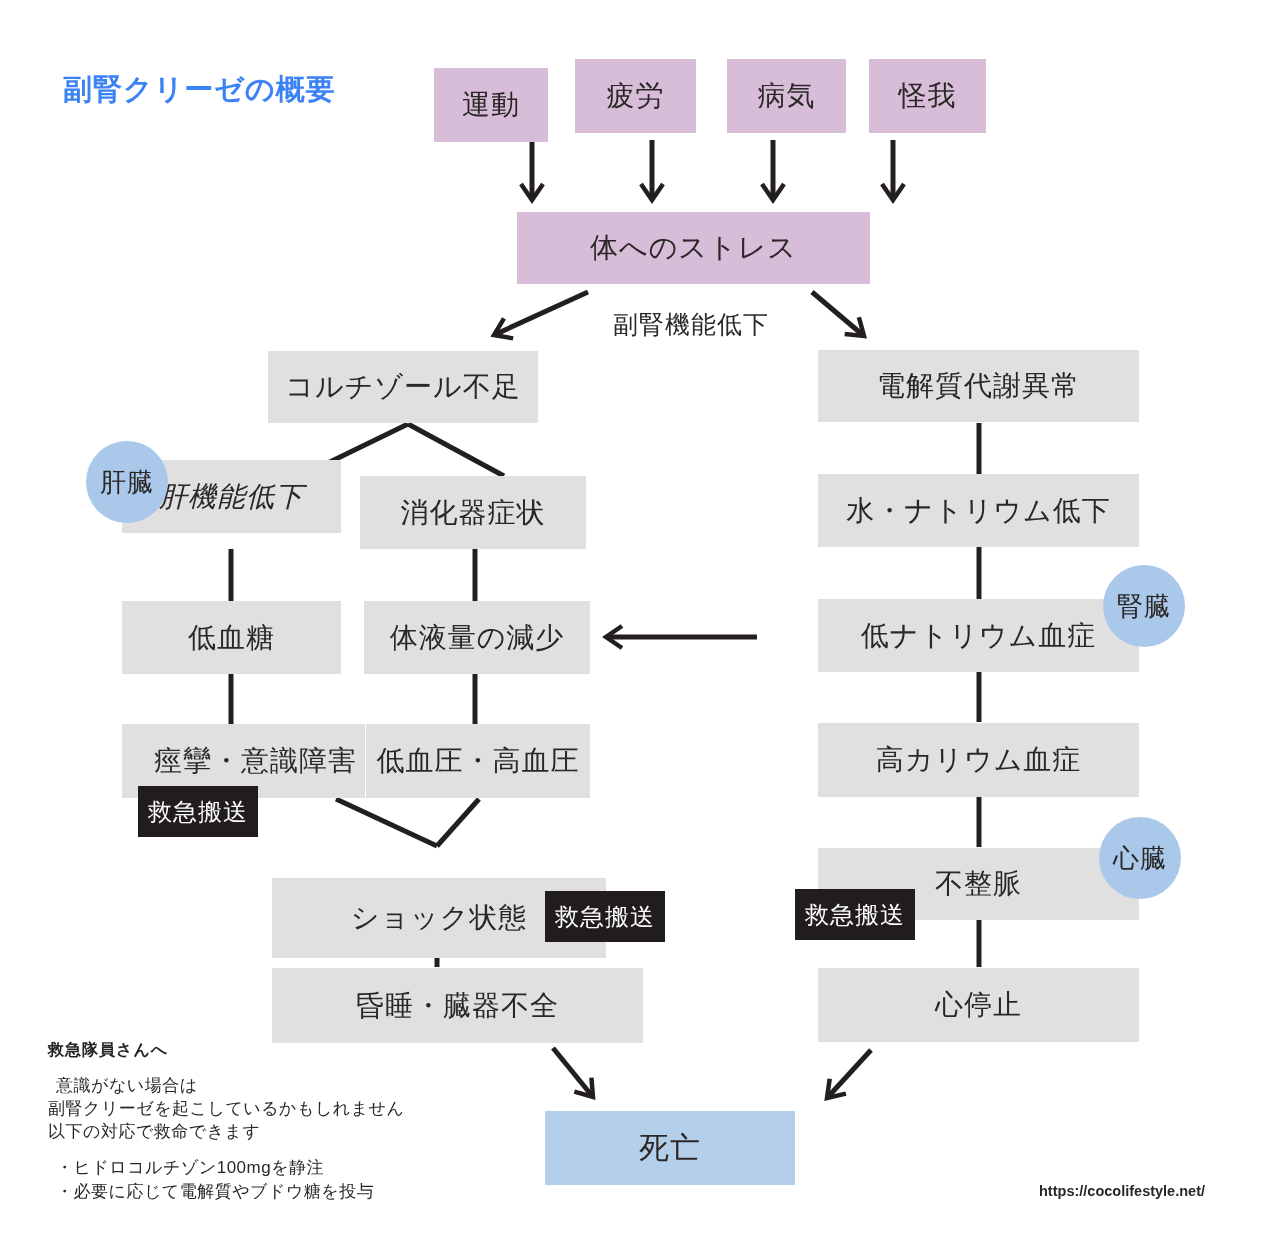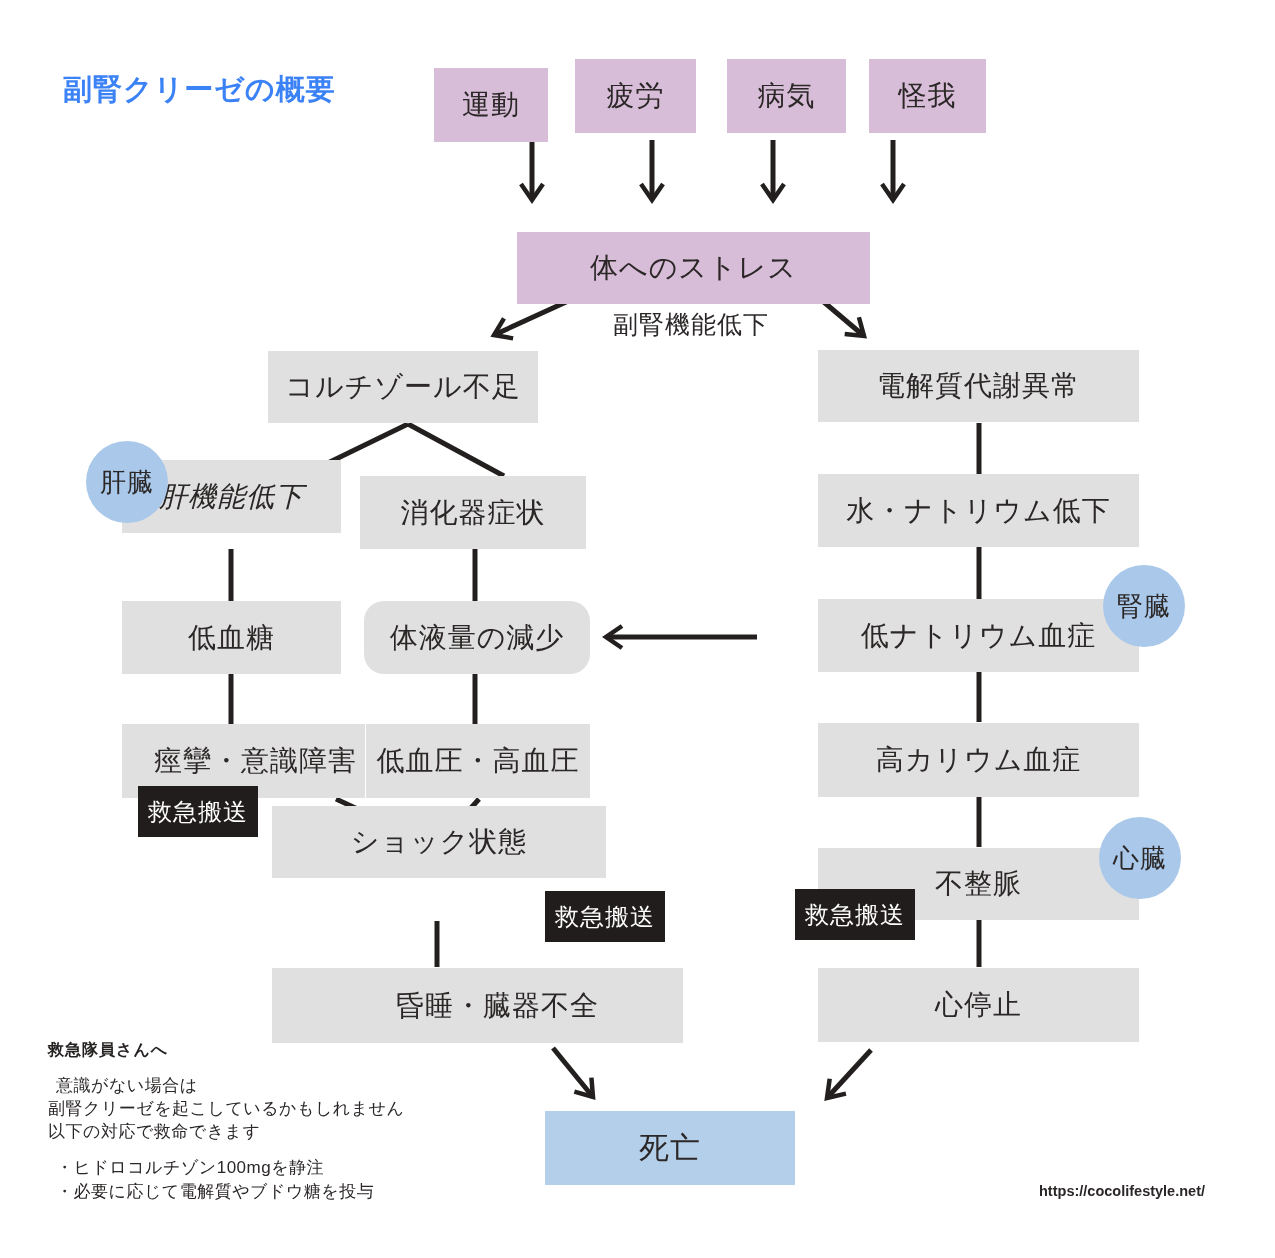--- a/index.html
+++ b/index.html
@@ -96,43 +96,43 @@
     </g>
   </svg>
 
   <div class="page-title">副腎クリーゼの概要</div>
 
   <div class="node purple" style="left:434px;top:68px;width:114px;height:74px;">運動</div>
   <div class="node purple" style="left:575px;top:59px;width:121px;height:74px;">疲労</div>
   <div class="node purple" style="left:727px;top:59px;width:119px;height:74px;">病気</div>
   <div class="node purple" style="left:869px;top:59px;width:117px;height:74px;">怪我</div>
 
-  <div class="node purple" style="left:517px;top:212px;width:353px;height:72px;margin-top:20px;">体へのストレス</div>
+  <div class="node purple" style="left:517px;top:212px;width:353px;height:72px;">体へのストレス</div>
 
   <div class="flow-label" style="left:613px;top:308px;">副腎機能低下</div>
 
   <div class="node" style="left:268px;top:351px;width:270px;height:72px;">コルチゾール不足</div>
   <div class="node" style="left:818px;top:350px;width:321px;height:72px;">電解質代謝異常</div>
 
   <div class="node" style="left:122px;top:460px;width:219px;height:73px;font-style:italic;">肝機能低下</div>
   <div class="node" style="left:122px;top:601px;width:219px;height:73px;">低血糖</div>
   <div class="node" style="left:122px;top:724px;width:219px;height:74px;padding-left:24px;">痙攣・意識障害</div>
 
   <div class="node" style="left:360px;top:476px;width:226px;height:73px;">消化器症状</div>
-  <div class="node" style="left:364px;top:601px;width:226px;height:73px;border-radius:20px;">体液量の減少</div>
+  <div class="node" style="left:364px;top:601px;width:226px;height:73px;">体液量の減少</div>
   <div class="node" style="left:366px;top:724px;width:224px;height:74px;">低血圧・高血圧</div>
 
   <div class="node" style="left:818px;top:474px;width:321px;height:73px;">水・ナトリウム低下</div>
   <div class="node" style="left:818px;top:599px;width:321px;height:73px;">低ナトリウム血症</div>
   <div class="node" style="left:818px;top:723px;width:321px;height:74px;">高カリウム血症</div>
   <div class="node" style="left:818px;top:848px;width:321px;height:72px;">不整脈</div>
   <div class="node" style="left:818px;top:968px;width:321px;height:74px;">心停止</div>
 
-  <div class="node" style="left:272px;top:806px;width:334px;height:72px;">ショック状態</div>
-  <div class="node" style="left:272px;top:968px;width:371px;height:75px;padding-left:40px;">昏睡・臓器不全</div>
+  <div class="node" style="left:272px;top:878px;width:334px;height:80px;">ショック状態</div>
+  <div class="node" style="left:272px;top:968px;width:371px;height:75px;">昏睡・臓器不全</div>
   <div class="node bluebox" style="left:545px;top:1111px;width:250px;height:74px;">死亡</div>
 
   <div class="organ" style="left:86px;top:441px;">肝臓</div>
   <div class="organ" style="left:1103px;top:565px;">腎臓</div>
   <div class="organ" style="left:1099px;top:817px;">心臓</div>
 
   <div class="transport" style="left:138px;top:786px;">救急搬送</div>
   <div class="transport" style="left:545px;top:891px;">救急搬送</div>
   <div class="transport" style="left:795px;top:889px;">救急搬送</div>
 

